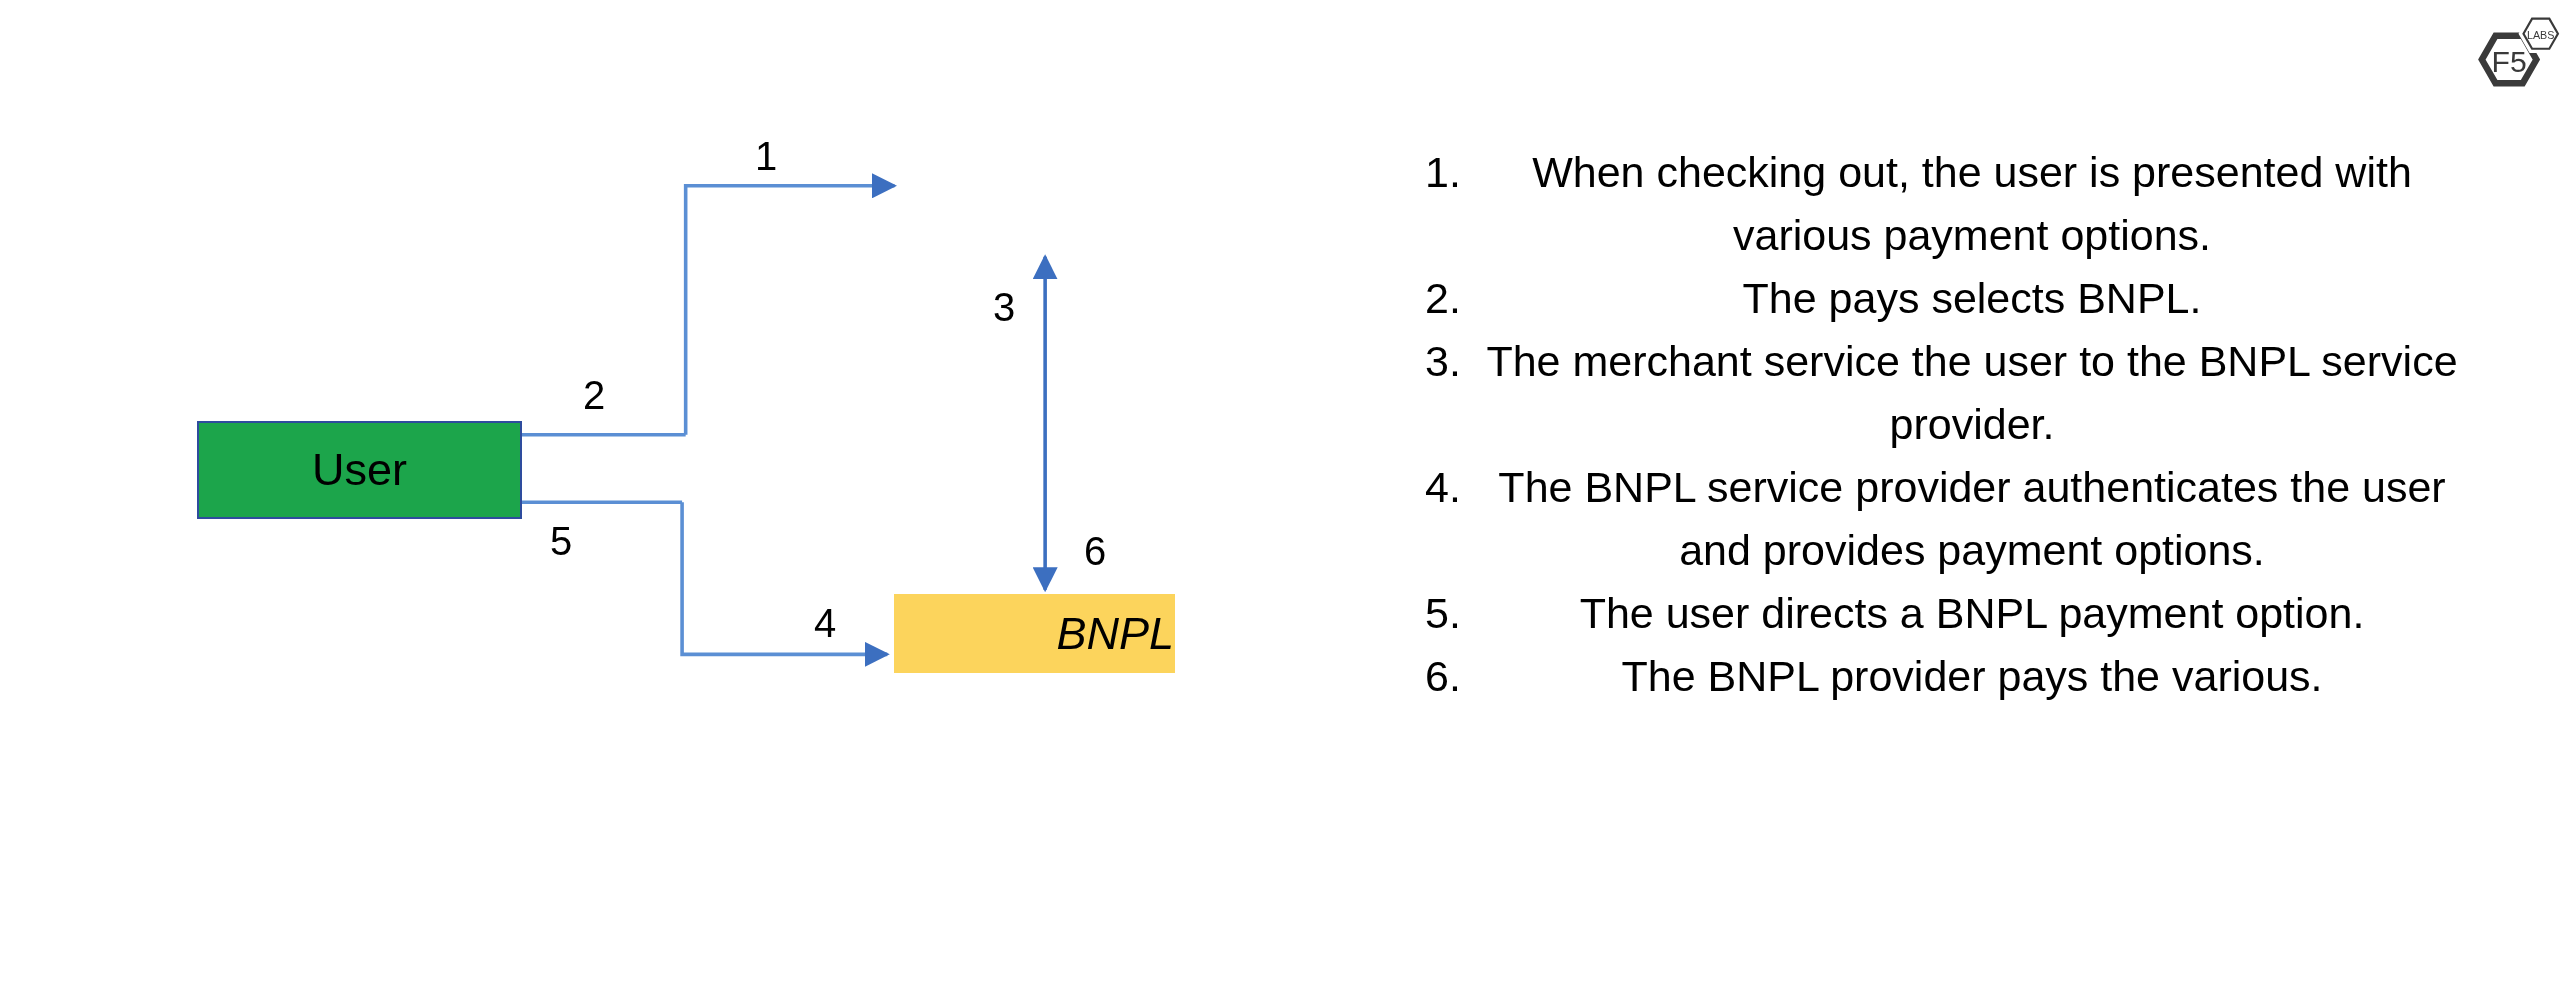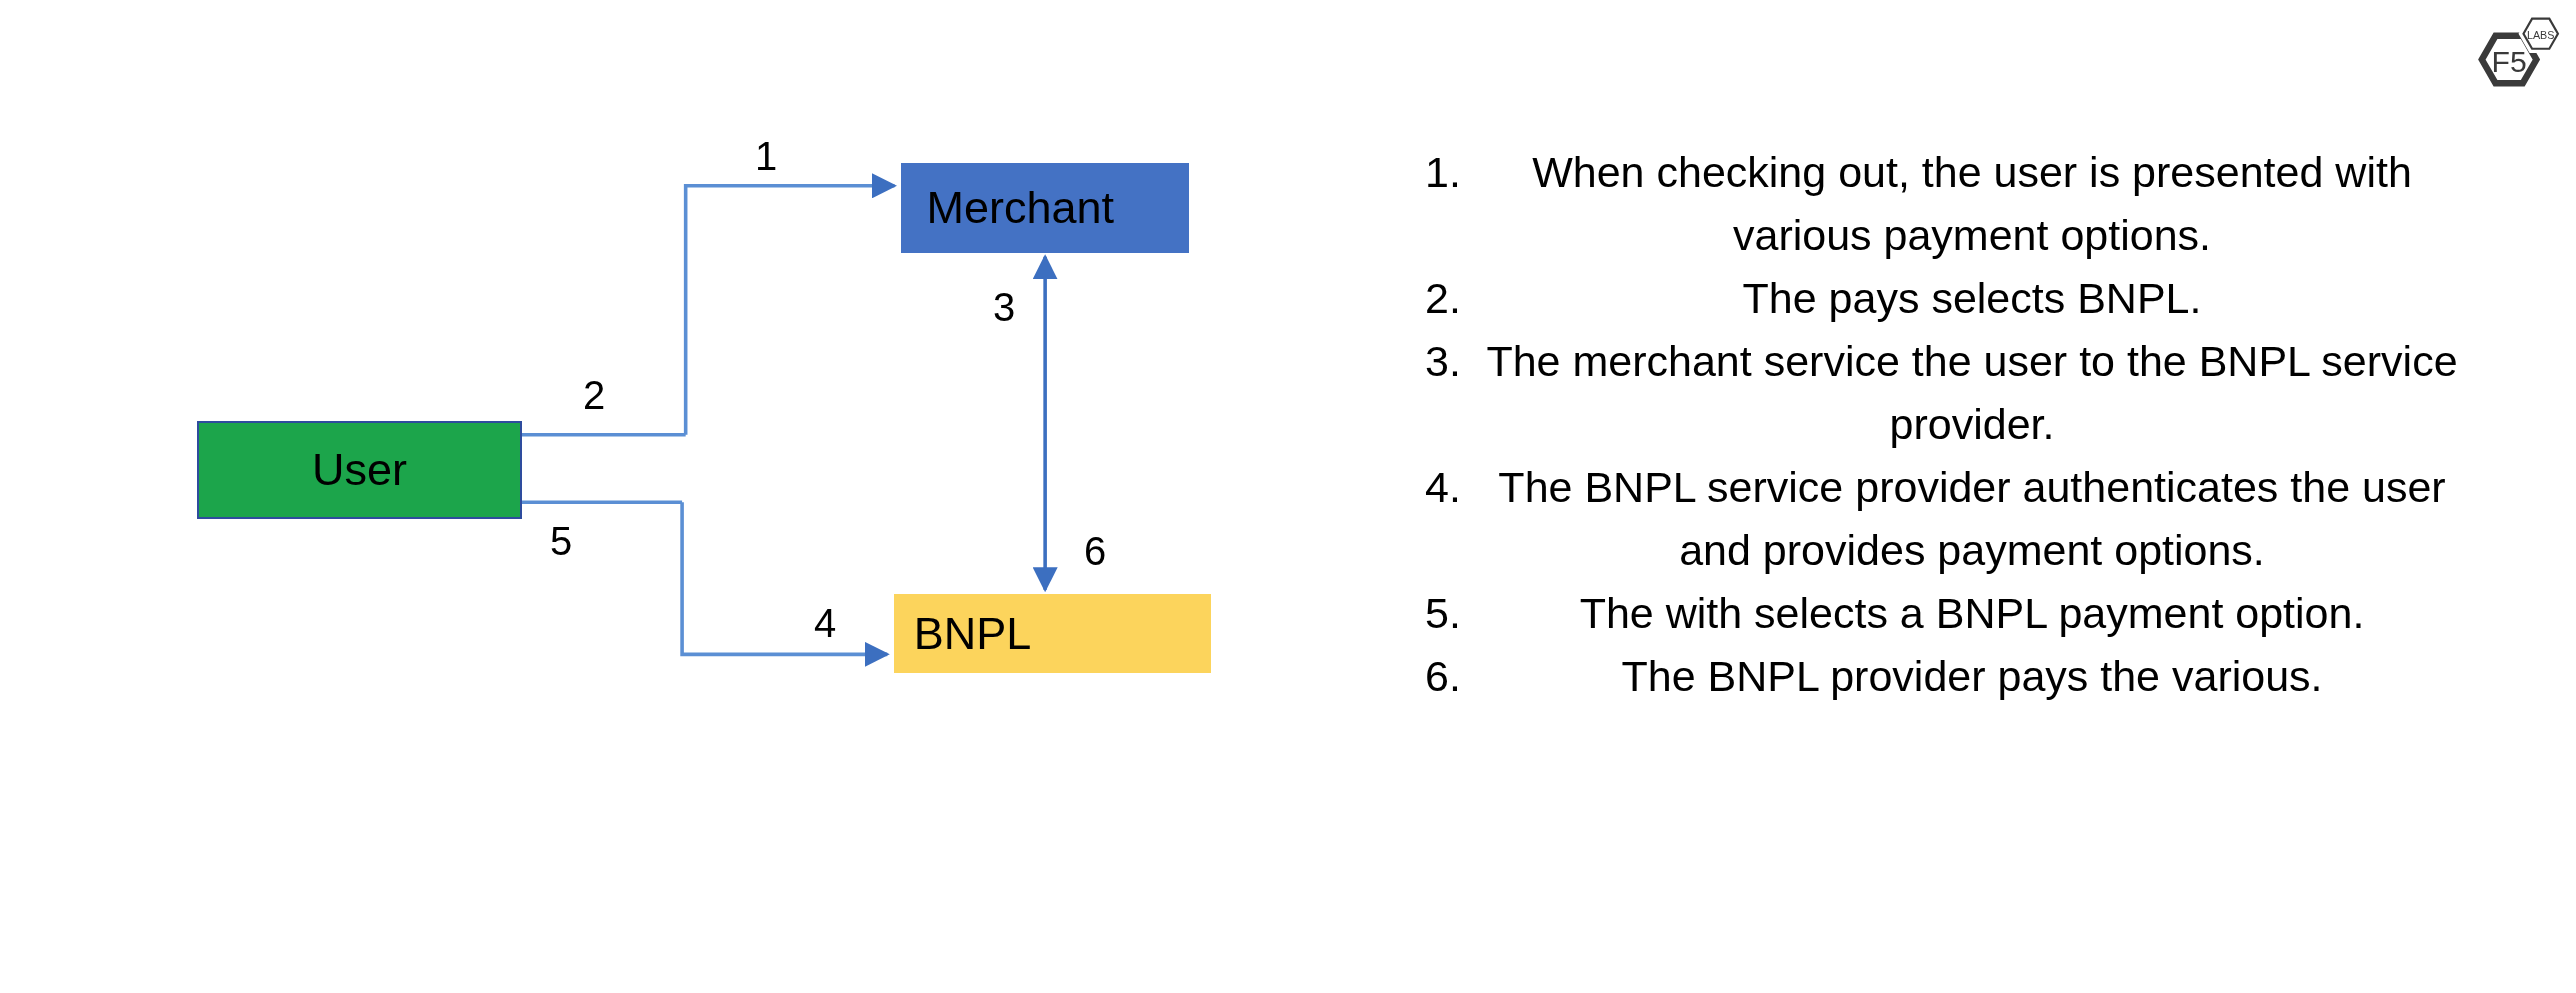--- a/index.html
+++ b/index.html
@@ -49,26 +49,27 @@
     width: 288px;
     height: 90px;
     background: #4472C4;
     border: 0.7px solid #4472C4;
     justify-content: flex-start;
     padding-left: 24.4px;
   }
   .node-bnpl {
     left: 894px;
     top: 594px;
-    width: 317px;
+    width: 281px;
     height: 79px;
     background: #FCD45C;
     border: 0.7px solid #FCD45C;
-    justify-content: flex-start;
+    justify-content: flex-end;
     padding-left: 18.7px;
+    font-style: italic;
   }
 
   
   #connectors {
     position: absolute;
     left: 0;
     top: 0;
     width: 2576px;
     height: 993px;
     z-index: 2;
@@ -147,23 +148,20 @@
 
     <path d="M 950 700 L 950 912 L 1236 912" fill="none" stroke="#5B8FD4" stroke-width="5" marker-end="url(#arrowEnd)"></path>
 
     <path d="M 950 700 L 670 700" fill="none" stroke="#5B8FD4" stroke-width="5" marker-end="url(#arrowEnd)"></path>
   </svg>
 
   <div class="node node-user">
     <span>User</span>
   </div>
 
-  <div class="node node-merchant">
-    <span>Merchant</span>
-  </div>
 
   <div class="node node-bnpl">
     <span>BNPL</span>
   </div>
 
   <div class="step-label" style="left:755px; top:136px;">1</div>
 
   <div class="step-label" style="left:583px; top:375px;">2</div>
 
   <div class="step-label" style="left:993px; top:287px;">3</div>
@@ -186,21 +184,21 @@
     <li class="step-item">
       <span class="step-num">3.</span>
       <span class="step-text">The merchant service the user to the BNPL service provider.</span>
     </li>
     <li class="step-item">
       <span class="step-num">4.</span>
       <span class="step-text">The BNPL service provider authenticates the user and provides payment options.</span>
     </li>
     <li class="step-item">
       <span class="step-num">5.</span>
-      <span class="step-text">The with selects a BNPL payment option.</span>
+      <span class="step-text">The user directs a BNPL payment option.</span>
     </li>
     <li class="step-item">
       <span class="step-num">6.</span>
       <span class="step-text">The BNPL provider pays the various.</span>
     </li>
   </ol>
 
   <svg id="f5-logo" viewBox="0 0 150 124" xmlns="http://www.w3.org/2000/svg">
 
     <polygon points="52,36 90,36 109,69 90,102 52,102 33,69" fill="none" stroke="#3A3A3A" stroke-width="9"></polygon>

